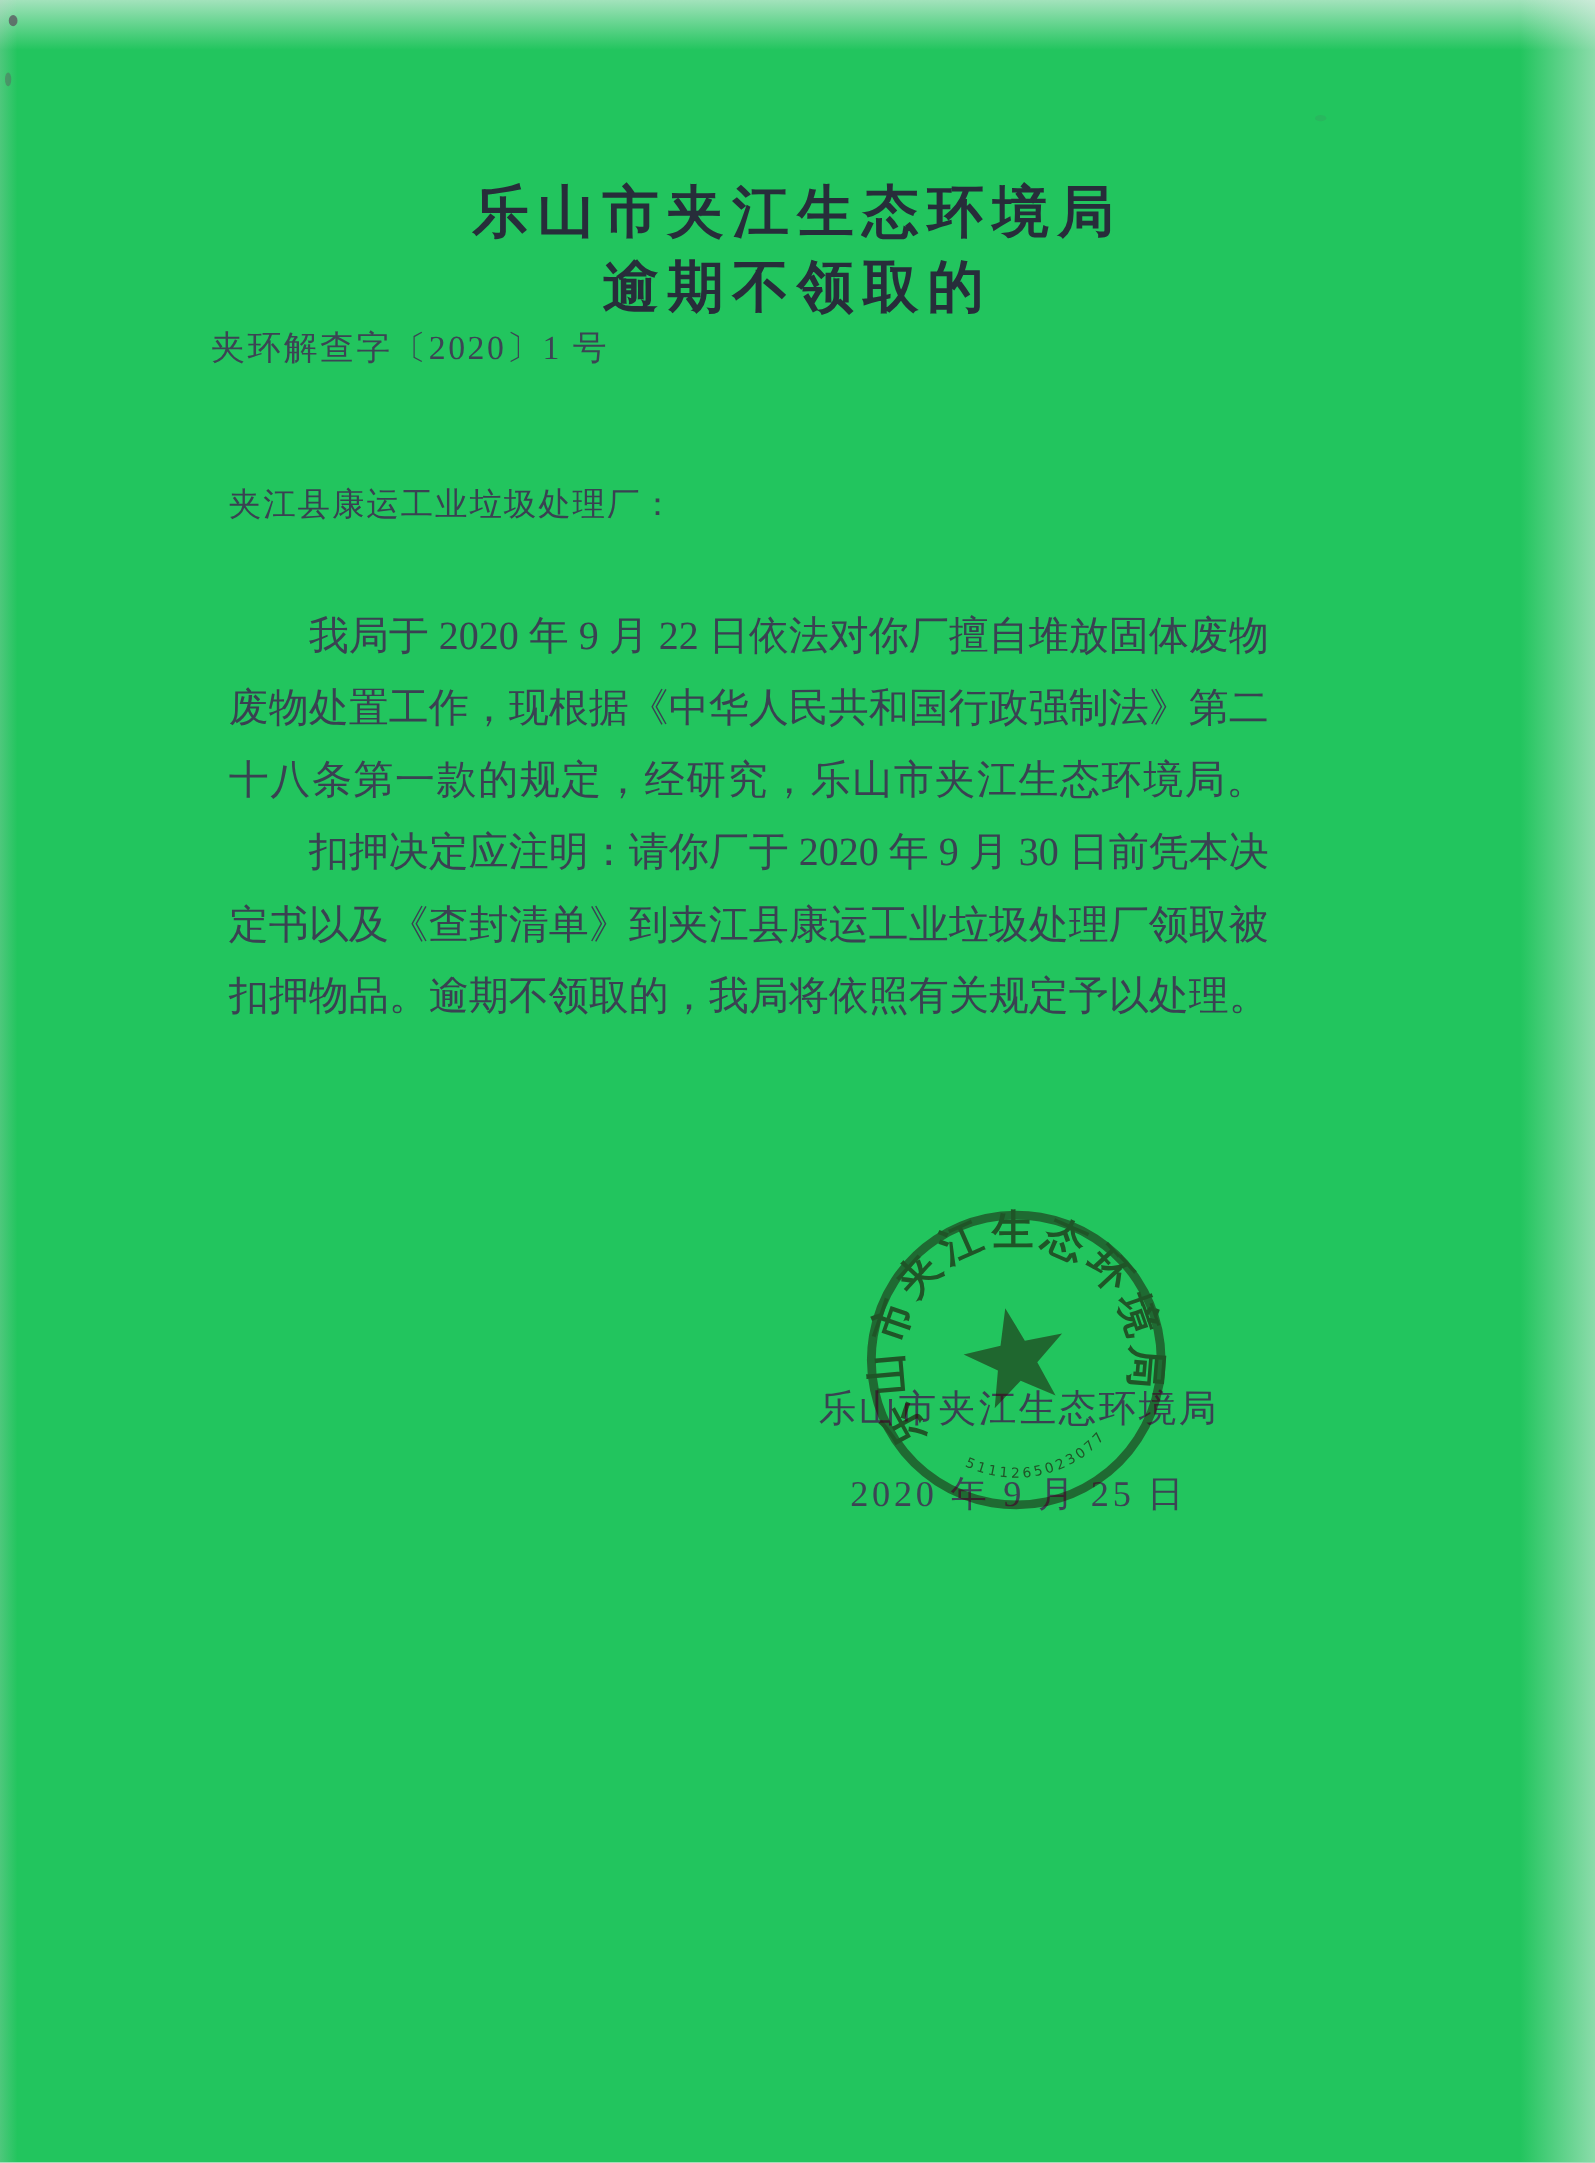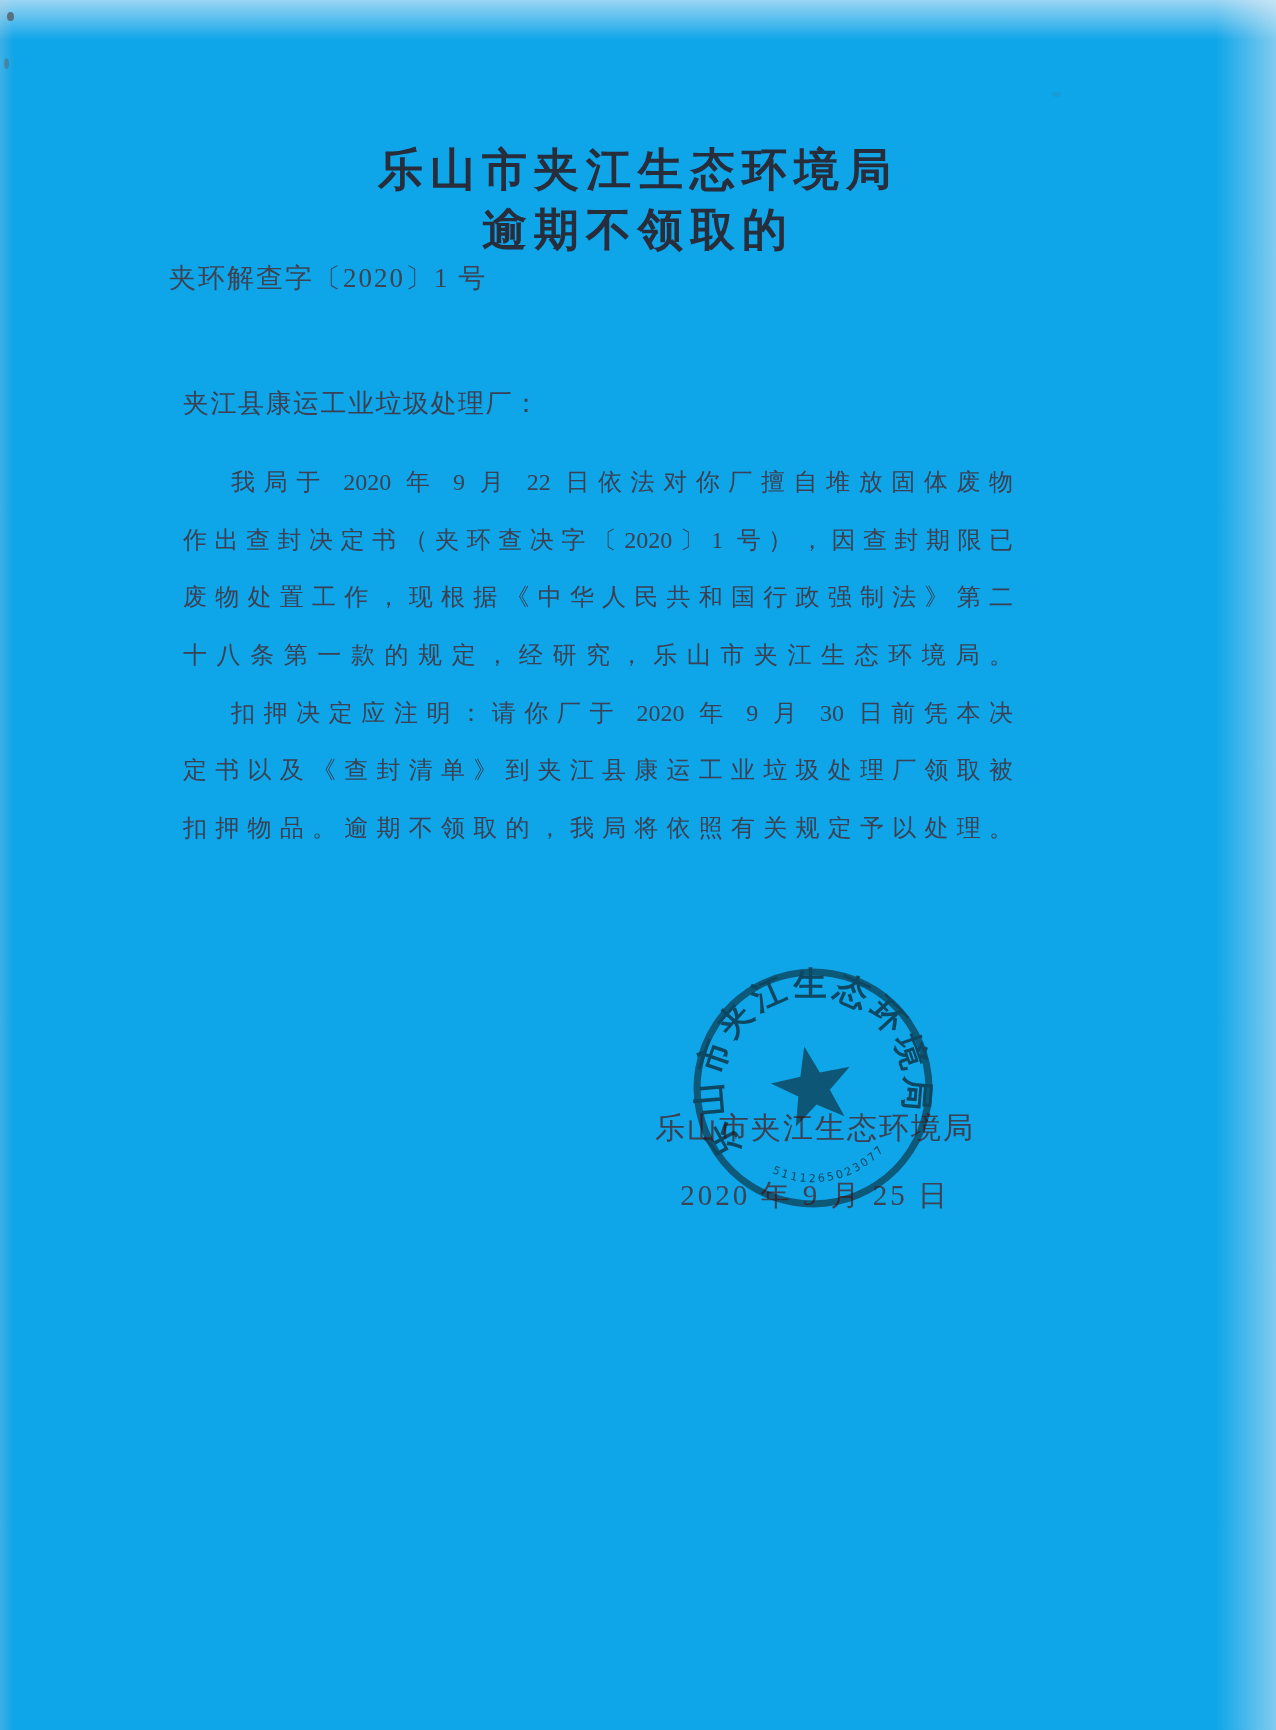--- a/index.html
+++ b/index.html
@@ -5,21 +5,21 @@
   html, body {
     margin: 0;
     padding: 0;
     background: #e8e8e8;
   }
   .page {
     position: relative;
     width: 1276px;
     height: 1730px;
     margin: 0 auto;
-    background: #0ea5e9;
+    background: #22c55e;
     overflow: hidden;
     font-family: "Liberation Serif", "DejaVu Serif", serif;
     color: #3a4152;
     text-decoration: underline;
   }
   
   .page::before {
     content: "";
     position: absolute;
     inset: 0;
@@ -69,23 +69,23 @@
     left: 183px;
     top: 386px;
     width: 830px;
     font-size: 26px;
     letter-spacing: 1.5px;
   }
 
   .body-block {
     position: absolute;
     left: 183px;
-    top: 454px;
+    top: 480px;
     width: 830px;
-    font-size: 24px;
+    font-size: 32px;
   }
   .body-line {
     height: 57.7px;
     line-height: 57.7px;
     text-align: justify;
     text-align-last: justify;
     text-justify: inter-character;
     white-space: nowrap;
     overflow: visible;
   }
@@ -148,21 +148,20 @@
 
   <div class="title title-1">乐山市夹江生态环境局</div>
   <div class="title title-2">逾期不领取的</div>
 
   <div class="doc-number">夹环解查字〔2020〕1 号</div>
 
   <div class="recipient">夹江县康运工业垃圾处理厂：</div>
 
   <div class="body-block">
     <div class="body-line indent">我局于 2020 年 9 月 22 日依法对你厂擅自堆放固体废物</div>
-    <div class="body-line">作出查封决定书（夹环查决字〔2020〕1 号），因查封期限已</div>
     <div class="body-line">废物处置工作，现根据《中华人民共和国行政强制法》第二</div>
     <div class="body-line para-end">十八条第一款的规定，经研究，乐山市夹江生态环境局。</div>
     <div class="body-line indent">扣押决定应注明：请你厂于 2020 年 9 月 30 日前凭本决</div>
     <div class="body-line">定书以及《查封清单》到夹江县康运工业垃圾处理厂领取被</div>
     <div class="body-line para-end">扣押物品。逾期不领取的，我局将依照有关规定予以处理。</div>
   </div>
 
   <div class="sign-block">
     <div class="sign-name">乐山市夹江生态环境局</div>
     <div class="sign-date">2020 年 9 月 25 日</div>

